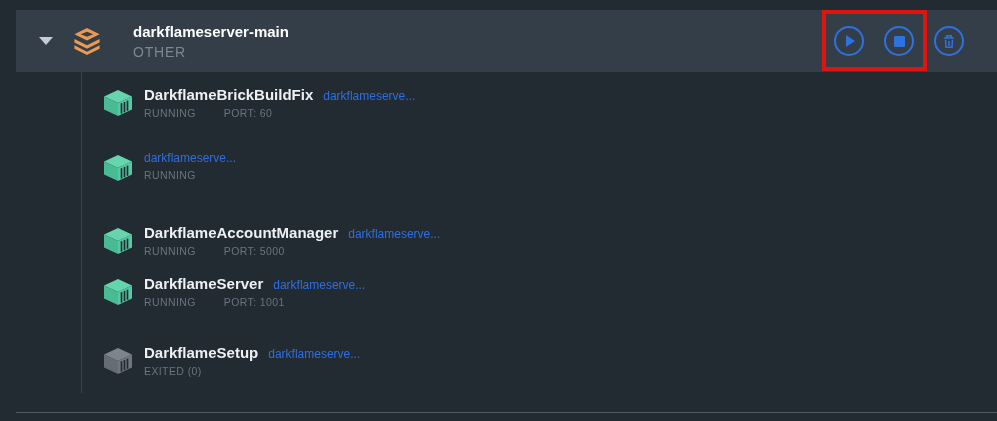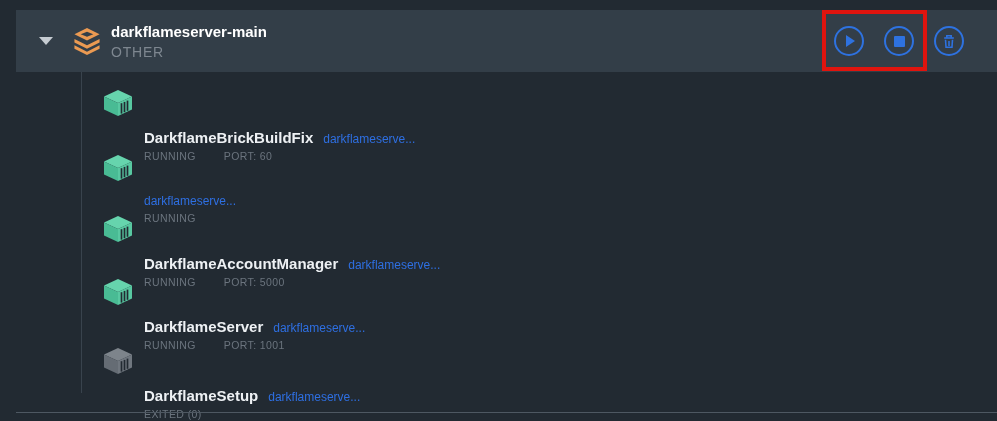--- a/index.html
+++ b/index.html
@@ -13,21 +13,21 @@
   .header-bar {
     position:absolute; left:16px; top:10px; width:981px; height:62px;
     background:#333e48; display:flex; align-items:center;
   }
   .chevron {
     width:0; height:0; margin-left:23px; cursor:pointer;
     border-left:7px solid transparent; border-right:7px solid transparent;
     border-top:8px solid #c6ccd2; flex:none;
   }
   .stack-icon { width:30px; height:29px; margin-left:19px; flex:none; }
-  .title-block { margin-left:9px; display:flex; flex-direction:column; }
+  .title-block { margin-left:31px; display:flex; flex-direction:column; }
   .group-title { font-size:15px; font-weight:700; color:#ffffff; line-height:18px; }
   .group-subtitle { font-size:14px; color:#7e8790; letter-spacing:.8px; margin-top:3px; }
   .header-actions { margin-left:auto; margin-right:33px; display:flex; align-items:center; gap:20px; }
   .icon-btn {
     width:30px; height:30px; border-radius:50%;
     border:2px solid #2e72e0; background:transparent;
     display:flex; align-items:center; justify-content:center;
     cursor:pointer; padding:0; flex:none;
   }
   .play-glyph {
@@ -48,21 +48,21 @@
   .row { position:absolute; left:104px; display:flex; align-items:flex-start; cursor:pointer; }
   .row-icon { width:28px; height:26px; margin-top:4px; flex:none; }
   .row-icon.running .f-top  { fill:#66d4ad; }
   .row-icon.running .f-left { fill:#49bb94; }
   .row-icon.running .f-right{ fill:#58c8a1; }
   .row-icon.exited  .f-top  { fill:#7d848b; }
   .row-icon.exited  .f-left { fill:#656c74; }
   .row-icon.exited  .f-right{ fill:#70777f; }
   .row-icon .stripe { stroke:#222a32; stroke-width:1.7; }
   .row-body { margin-left:12px; }
-  .row-line1 { display:flex; align-items:baseline; gap:10px;margin-top:43px; }
+  .row-line1 { display:flex; align-items:baseline; gap:10px; }
   .name { font-size:15px; font-weight:700; color:#eef1f4; line-height:17px; white-space:nowrap; }
   .link { font-size:12px; color:#2e6fe2; white-space:nowrap; cursor:pointer; }
   .row-line2 { margin-top:4px; display:flex; gap:28px; font-size:10.5px; color:#6b747e; letter-spacing:.4px; }
 </style>
 </head>
 <body>
 
 <div class="app">
 
   <div class="header-bar">
@@ -136,21 +136,21 @@
       <div class="row-line1">
         <span class="link">darkflameserve...</span>
       </div>
       <div class="row-line2">
         <span class="state">RUNNING</span>
 
       </div>
     </div>
   </div>
 
-  <div class="row" style="top: 212px;">
+  <div class="row" style="top: 224px;">
     <svg class="row-icon running" viewBox="0 0 28 26">
       <polygon class="f-top" points="14,0 28,6.5 14,13 0,6.5"></polygon>
       <polygon class="f-left" points="0,6.5 14,13 14,26 0,19.5"></polygon>
       <polygon class="f-right" points="14,13 28,6.5 28,19.5 14,26"></polygon>
       <path class="stripe" d="M17.5,13.2 V23.6" fill="none"></path>
       <path class="stripe" d="M20.5,11.9 V22.2" fill="none"></path>
       <path class="stripe" d="M23.5,10.6 V20.8" fill="none"></path>
     </svg>
     <div class="row-body">
       <div class="row-line1">

